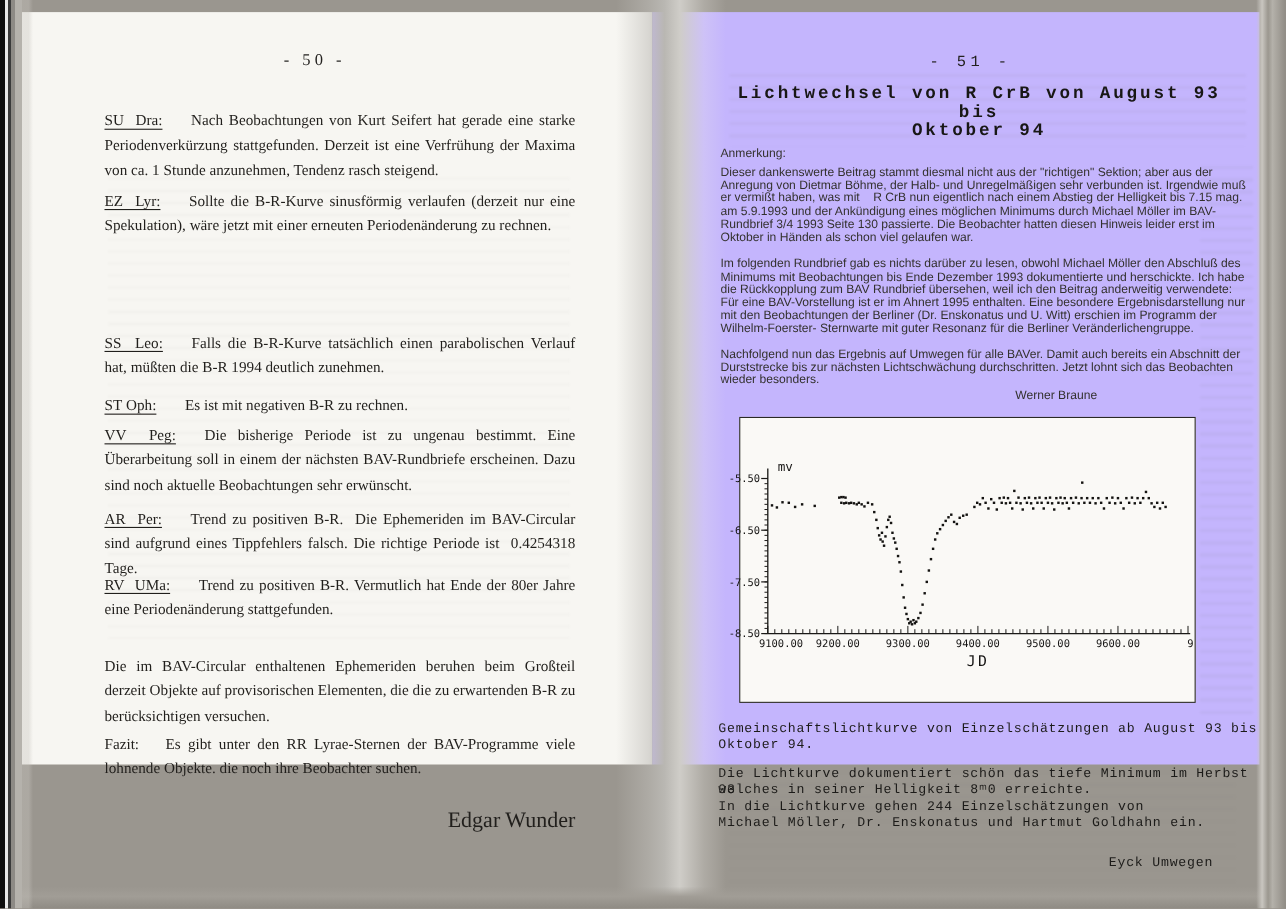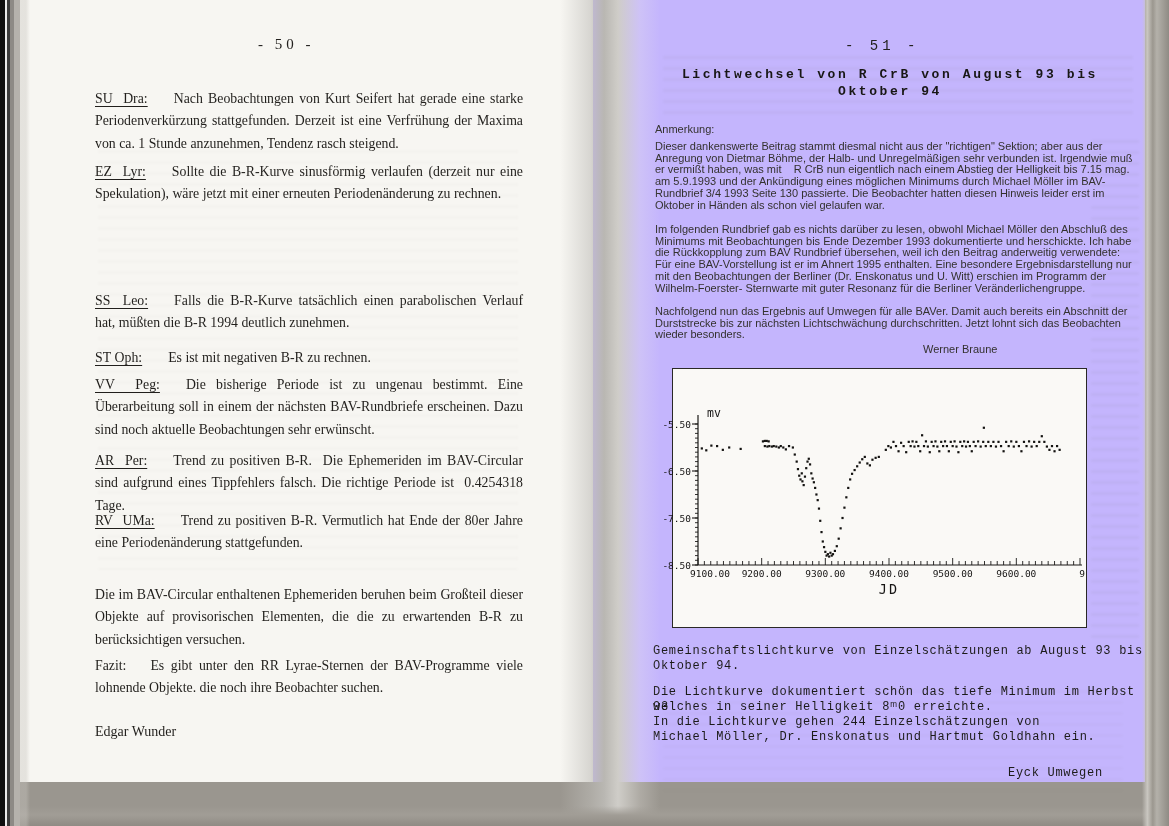--- a/index.html
+++ b/index.html
@@ -10,38 +10,38 @@
     background:linear-gradient(90deg,#0e0e0e 0 5px,#e9e9e9 5px 7px,#3a3a3a 7px 10px,
       #8d8a85 10px 14px,#b5b2ac 14px 20px,rgba(200,197,191,.4) 20px 26px,rgba(200,197,191,0) 30px);}
   .scan-edge-bottom{position:absolute;left:0;top:806px;width:1169px;height:20px;z-index:4;
     background:linear-gradient(180deg,rgba(140,137,130,0),#a19d96 45%,#8f8b84);}
   .scan-edge-right{position:absolute;left:1142px;top:0;width:27px;height:826px;z-index:4;
     background:linear-gradient(90deg,rgba(230,228,222,0),#c9c6c0 20%,#9b978f 40%,#b4b1aa 55%,#8f8b84);}
   .page-fold{position:absolute;left:560px;top:0;width:100px;height:826px;z-index:3;
     background:linear-gradient(90deg,rgba(215,213,208,0) 0,rgba(190,188,183,.55) 30%,
       #b9b7b2 44%,#cfcdc8 58%,rgba(235,233,228,.25) 80%,rgba(235,233,228,0) 100%);}
   
-  .page{position:absolute;top:0;height:782px;z-index:1;}
+  .page{position:absolute;top:11px;height:684px;z-index:1;}
   #page-left{left:8px;width:585px;background:#f7f6f2;}
   #page-right{left:593px;width:552px;background:#c4b5fd;}
   .pagenum{position:absolute;letter-spacing:4px;color:#23211f;}
   
   .ghost{position:absolute;z-index:0;filter:blur(1px);
     background:repeating-linear-gradient(180deg,rgba(110,108,104,.5) 0 3px,rgba(110,108,104,0) 3px 11px);}
   
   .lp-block{position:absolute;left:87px;width:428px;font-size:13.8px;line-height:22.4px;
     color:#211f1c;text-align:justify;}
   .star{text-decoration:underline;text-underline-offset:3px;margin-right:26px;}
   .fazit-label{margin-right:24px;}
-  .lp-sig{position:absolute;left:87px;width:428px;font-size:14px;color:#211f1c;padding-right:2px;}
+  .lp-sig{position:absolute;left:87px;width:428px;text-align:right;font-size:20px;color:#211f1c;padding-right:2px;}
   
   .mono{font-family:"Liberation Mono","DejaVu Sans Mono",monospace;color:#1c1b19;}
   .rp-title{position:absolute;left:58px;top:66px;width:478px;text-align:center;
     font-family:"Liberation Mono","DejaVu Sans Mono",monospace;font-weight:bold;
-    font-size:13px;letter-spacing:2.6px;line-height:17px;color:#181715;}
+    font-size:16px;letter-spacing:2.6px;line-height:17px;color:#181715;}
   .rp-sans{position:absolute;left:62px;width:482px;font-family:"Liberation Sans",sans-serif;
     font-size:11px;line-height:11.7px;color:#33312e;text-align:left;}
   .rp-mono-line{position:absolute;left:60px;width:500px;font-size:12px;letter-spacing:.7px;line-height:14.5px;}
   
   #figure-box{position:absolute;left:79px;top:368px;width:415px;height:260px;
     background:#faf9f6;border:1.4px solid #2a2926;box-sizing:border-box;z-index:2;}
   #lightcurve-svg{overflow:visible;display:block;}
   .tick{font-family:"DejaVu Sans Mono",monospace;fill:#161514;}
 </style>
 </head>
@@ -66,21 +66,21 @@
   <div class="lp-block" style="top:374px">
     <span class="star">VV&nbsp;&nbsp;Peg:</span><span>Die bisherige Periode ist zu ungenau bestimmt. Eine Überarbeitung soll in einem der nächsten BAV-Rundbriefe erscheinen. Dazu sind noch aktuelle Beobachtungen sehr erwünscht.</span>
   </div>
   <div class="lp-block" style="top:450px">
     <span class="star">AR&nbsp;&nbsp;Per:</span><span>Trend zu positiven B-R.&nbsp; Die Ephemeriden im BAV-Circular sind aufgrund eines Tippfehlers falsch. Die richtige Periode ist&nbsp; 0.4254318 Tage.</span>
   </div>
   <div class="lp-block" style="top:510px">
     <span class="star">RV&nbsp;&nbsp;UMa:</span><span>Trend zu positiven B-R. Vermutlich hat Ende der 80er Jahre eine Periodenänderung stattgefunden.</span>
   </div>
 
-  <div class="lp-block" style="top:584px">Die im BAV-Circular enthaltenen Ephemeriden beruhen beim Großteil dieser Objekte auf provisorischen Elementen, die die zu erwartenden B-R zu berücksichtigen versuchen.</div>
+  <div class="lp-block" style="top:584px">Die im BAV-Circular enthaltenen Ephemeriden beruhen beim Großteil derzeit Objekte auf provisorischen Elementen, die die zu erwartenden B-R zu berücksichtigen versuchen.</div>
   <div class="lp-block" style="top:655px">
     <span class="fazit-label">Fazit:</span><span>Es gibt unter den RR Lyrae-Sternen der BAV-Programme viele lohnende Objekte. die noch ihre Beobachter suchen.</span>
   </div>
   <div class="lp-sig" style="top:724px">Edgar Wunder</div>
 </div>
 
 <div class="page" id="page-right">
   <div class="ghost" style="left:70px;top:56px;width:470px;height:66px;opacity:.10;"></div>
   <div class="ghost" style="left:498px;top:140px;width:48px;height:500px;opacity:.12;"></div>
   <div class="ghost" style="left:70px;top:690px;width:460px;height:110px;opacity:.06;"></div>

